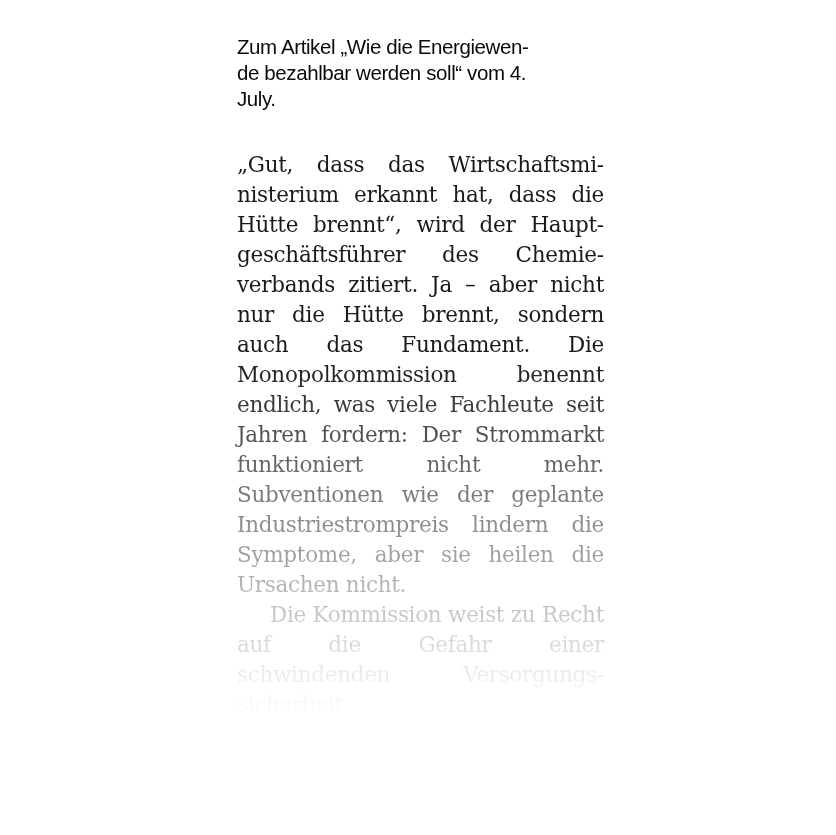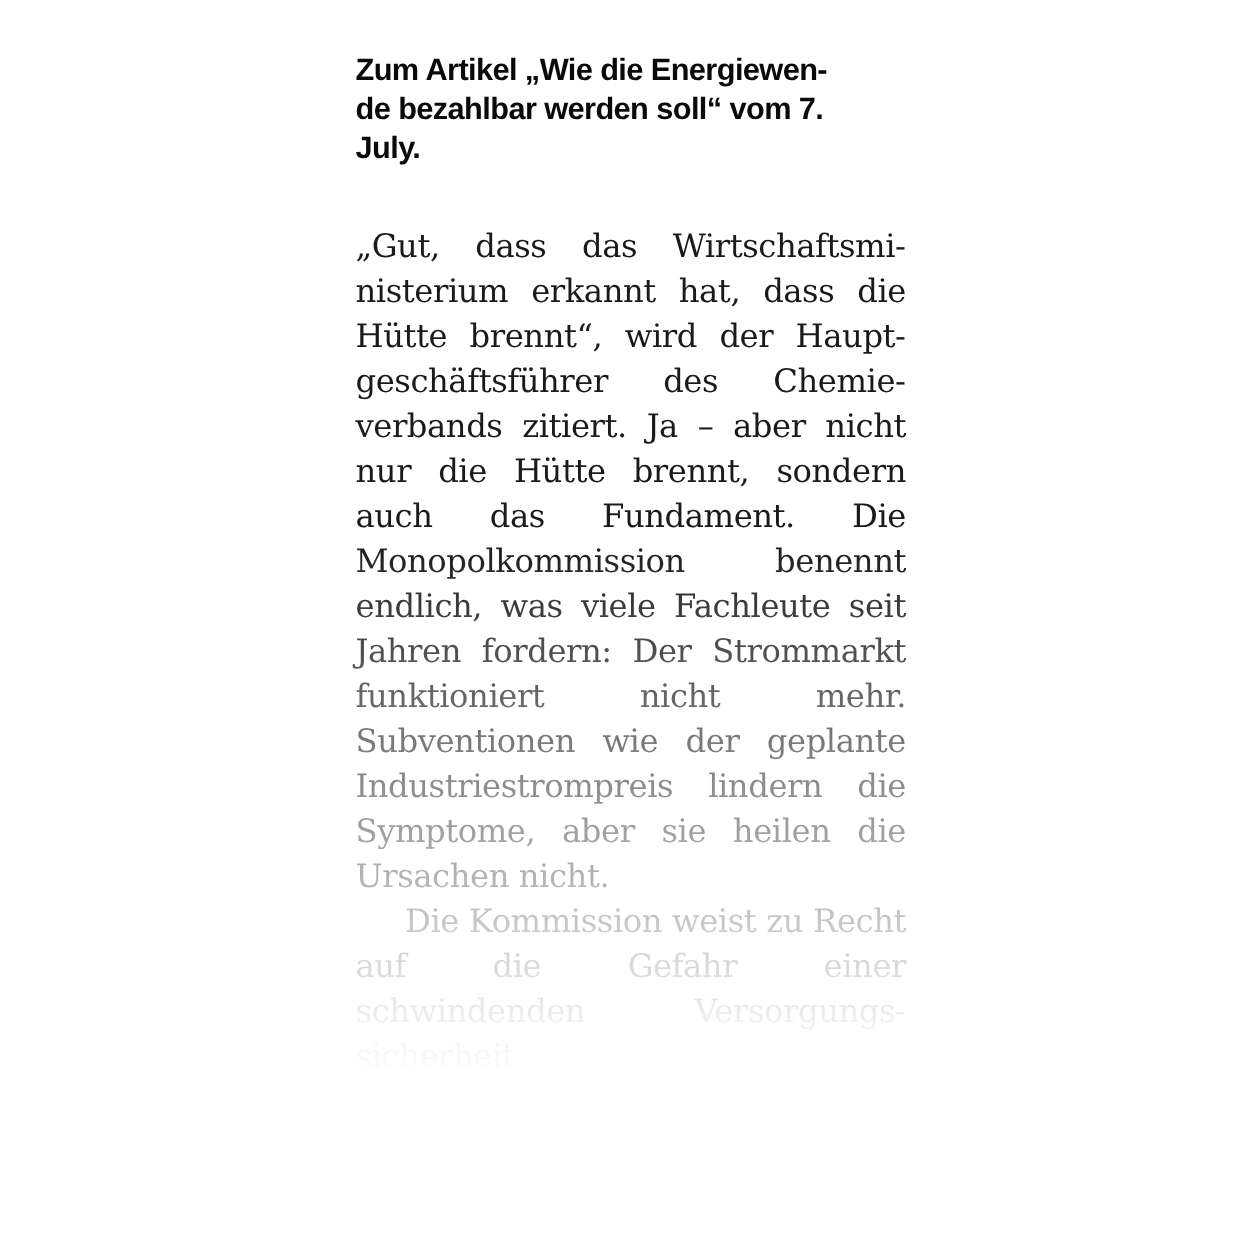--- a/index.html
+++ b/index.html
@@ -23,21 +23,21 @@
       font-family: "Liberation Sans", "DejaVu Sans", sans-serif;
       font-weight: 700;
       font-size: 33px;
       line-height: 37px;
       letter-spacing: -0.6px;
       color: #0a0a0a;
       margin: 0;
     }
     .subline {
       font-family: "Liberation Sans", "DejaVu Sans", sans-serif;
-      font-weight: 700;
+      font-weight: 400;
       font-size: 20.5px;
       line-height: 26px;
       letter-spacing: -0.4px;
       color: #0a0a0a;
       margin: 14px 0 0 0;
       hyphens: manual;
     }
     .body-wrap {
       position: relative;
       margin-top: 38px;
@@ -75,21 +75,21 @@
         rgba(255,255,255,1) 570px
       );
     }
   </style>
 </head>
 <body>
 
 <div class="article">
   <h2 class="subline">
     <span>Zum Artikel „Wie die Energiewen-</span><br>
-    <span>de bezahlbar werden soll“ vom 7.</span><br>
+    <span>de bezahlbar werden soll“ vom 4.</span><br>
     <span>July.</span>
   </h2>
   <div class="body-wrap">
     <div class="body-text">
       <p>„Gut, dass das Wirtschaftsmi­nisterium erkannt hat, dass die Hütte brennt“, wird der Haupt­geschäftsführer des Chemie­verbands zitiert. Ja – aber nicht nur die Hütte brennt, sondern auch das Fundament. Die Monopolkommission benennt endlich, was viele Fachleute seit Jahren fordern: Der Strom­markt funktioniert nicht mehr. Subventionen wie der geplante Industriestrompreis lindern die Symptome, aber sie heilen die Ursachen nicht.</p>
       <p>Die Kommission weist zu Recht auf die Gefahr einer schwindenden Versorgungs­sicherheit</p>
     </div>
     <div class="fade-overlay"></div>
   </div>
 </div>

